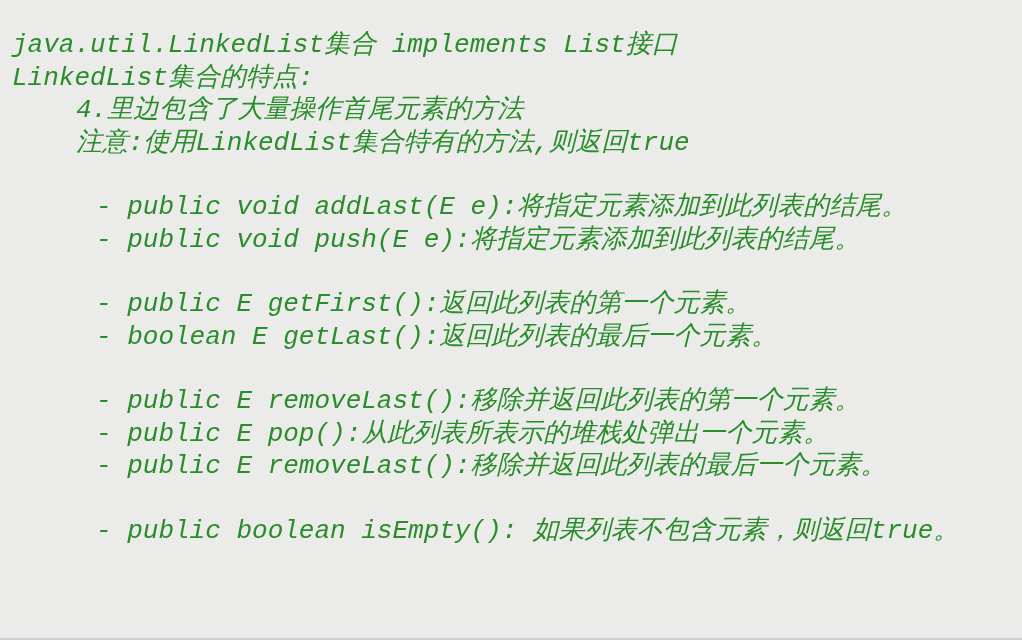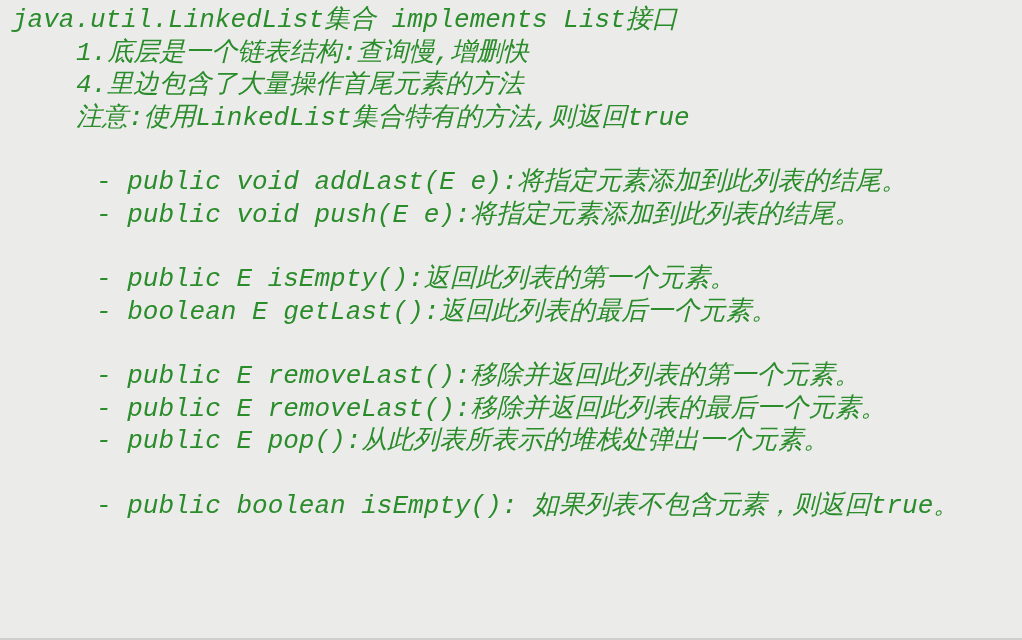--- a/index.html
+++ b/index.html
@@ -11,20 +11,21 @@
     font-family: "Consolas", "Courier New", monospace;
     font-size: 26px;
     color: #2a8c2a;
     font-style: italic;
     font-weight: 500;
     overflow: hidden;
   }
   .page {
     padding: 4px 8px 8px 12px;
     line-height: 1.25;
+    margin-top: 25px;
   }
   .line {
     white-space: pre;
   }
   .indent1 { padding-left: 64px; }
   .indent2 { padding-left: 84px; }
   .blank { height: 32px; }
   .bottom-border {
     position: absolute;
     left: 0;
@@ -33,40 +34,40 @@
     height: 2px;
     background: #cfcfd0;
   }
 </style>
 </head>
 <body>
 
 <div class="page">
 
   <div class="line">java.util.LinkedList集合 implements List接口</div>
+  <div class="line">LinkedList集合的特点:</div>
 
-  <div class="line indent1">1.底层是一个链表结构:查询慢,增删快</div>
   <div class="line indent1">4.里边包含了大量操作首尾元素的方法</div>
   <div class="line indent1">注意:使用LinkedList集合特有的方法,则返回true</div>
 
   <div class="blank"></div>
 
   <div class="line indent2">- public void addLast(E e):将指定元素添加到此列表的结尾。</div>
   <div class="line indent2">- public void push(E e):将指定元素添加到此列表的结尾。</div>
 
   <div class="blank"></div>
 
-  <div class="line indent2">- public E isEmpty():返回此列表的第一个元素。</div>
+  <div class="line indent2">- public E getFirst():返回此列表的第一个元素。</div>
   <div class="line indent2">- boolean E getLast():返回此列表的最后一个元素。</div>
 
   <div class="blank"></div>
 
   <div class="line indent2">- public E removeLast():移除并返回此列表的第一个元素。</div>
+  <div class="line indent2">- public E pop():从此列表所表示的堆栈处弹出一个元素。</div>
   <div class="line indent2">- public E removeLast():移除并返回此列表的最后一个元素。</div>
-  <div class="line indent2">- public E pop():从此列表所表示的堆栈处弹出一个元素。</div>
 
   <div class="blank"></div>
 
   <div class="line indent2">- public boolean isEmpty(): 如果列表不包含元素，则返回true。</div>
 
 </div>
 
 <div class="bottom-border"></div>
 
 </body></html>

